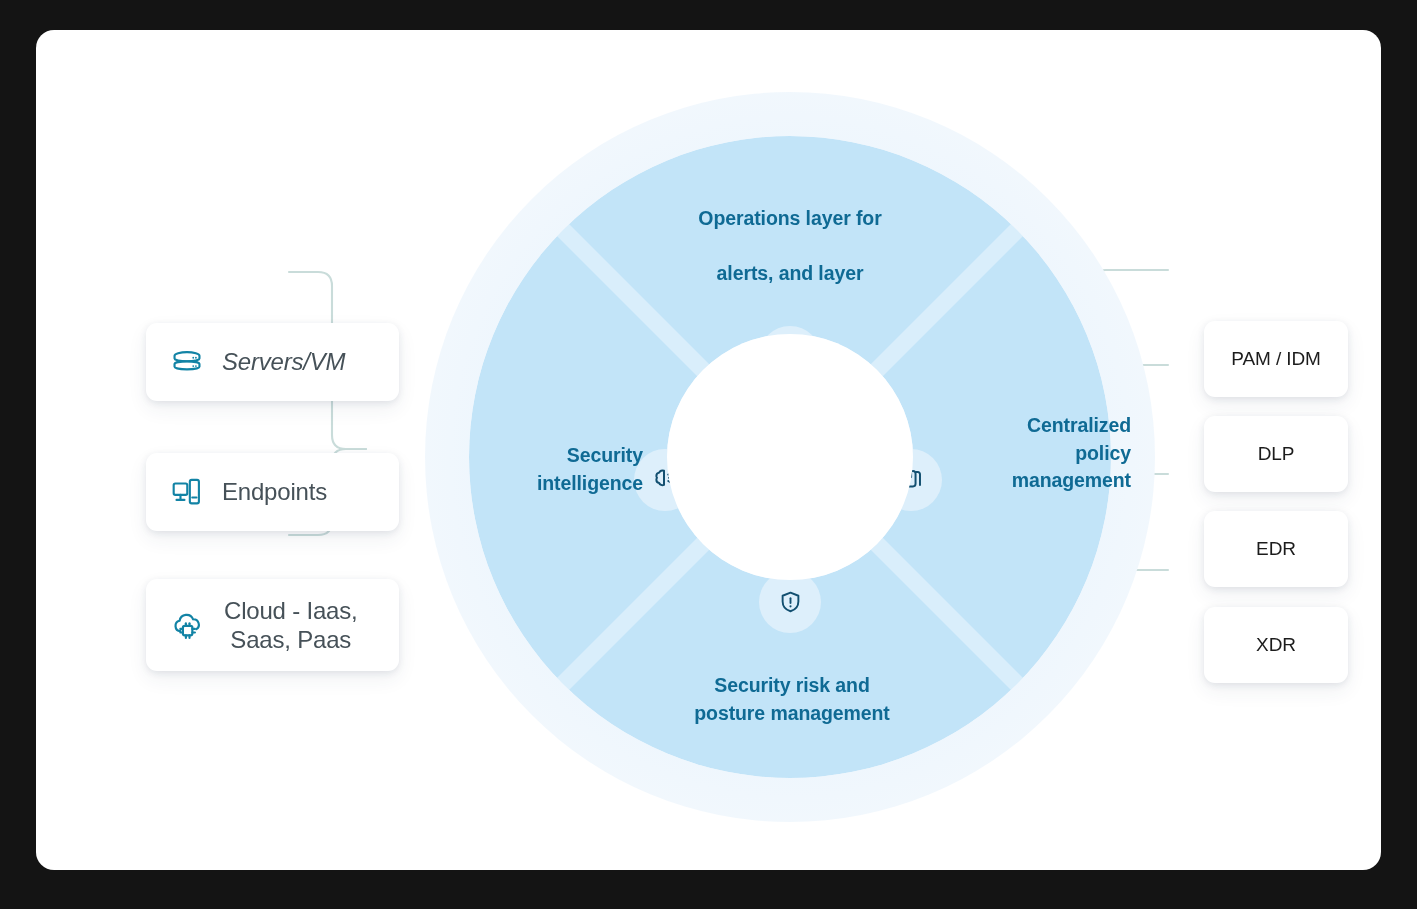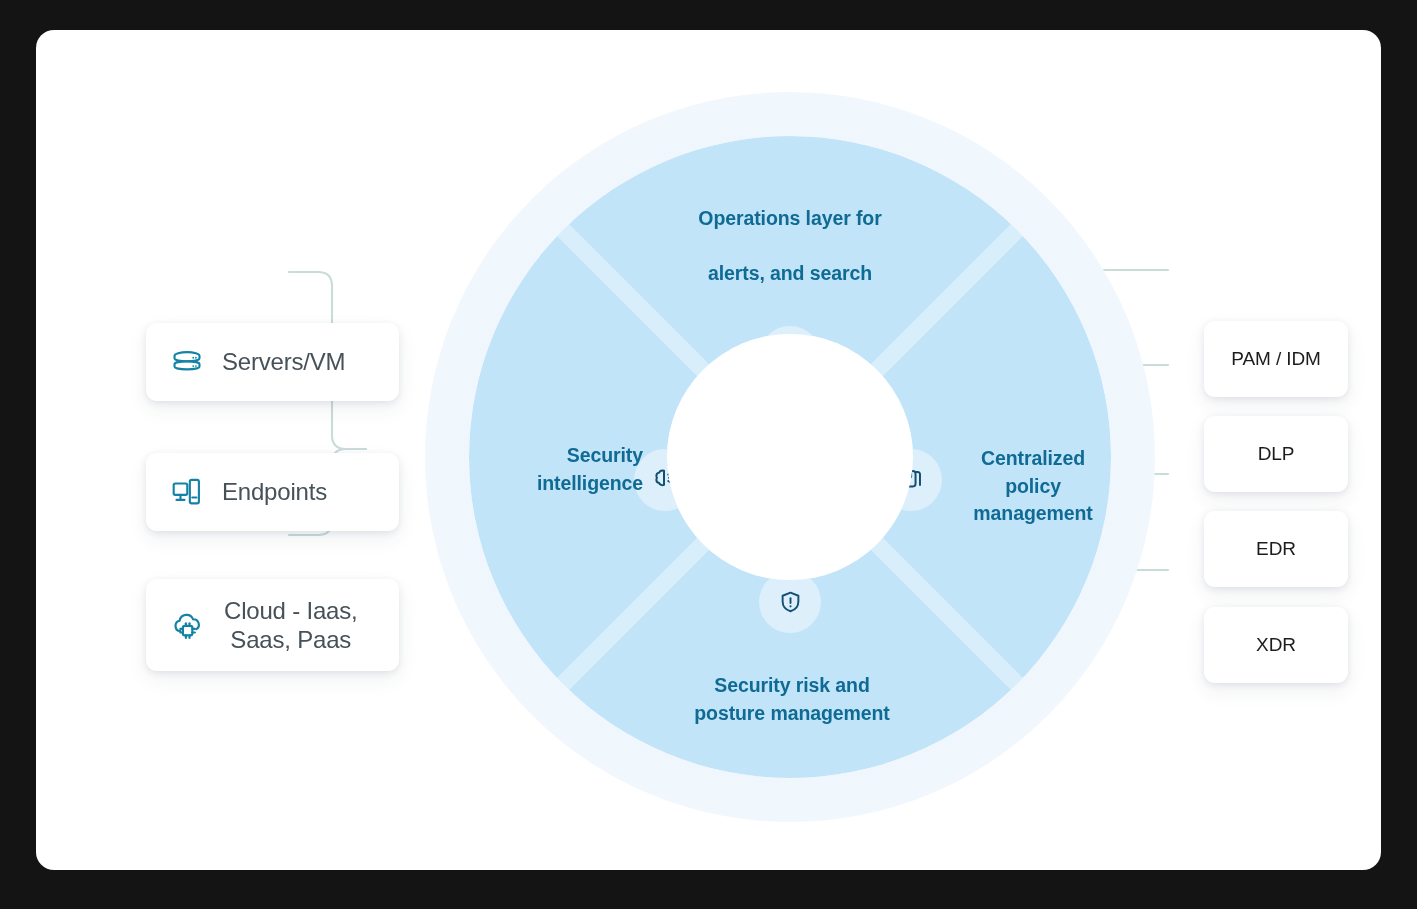--- a/index.html
+++ b/index.html
@@ -57,21 +57,21 @@
     color: #0f6a94;
     font-weight: bold;
     font-size: 19.5px;
     line-height: 1.42;
     text-align: center;
     letter-spacing: -0.1px;
   }
   #label-ops   { left: 180px; top: 113px; width: 370px; }
   #label-risk  { left: 192px; top: 580px; width: 350px; }
   #label-sec   { left: 22px;  top: 350px; width: 196px; text-align: right; }
-  #label-pol   { left: 510px; top: 353px; width: 196px; text-align: center; }
+  #label-pol   { left: 510px; top: 320px; width: 196px; text-align: right; }
 
   
   .bump {
     position: absolute;
     width: 62px; height: 62px;
     border-radius: 50%;
     background: #ddeffb;
     display: flex;
     align-items: center;
     justify-content: center;
@@ -107,21 +107,21 @@
     padding-left: 24px;
     gap: 18px;
   }
   .card-left .card-label {
     color: #465158;
     font-size: 24px;
     line-height: 1.22;
     letter-spacing: -0.2px;
   }
   .card-left .card-icon { flex: 0 0 auto; display:flex; }
-  #card-servers  { top: 293px; }
+  #card-servers  { top: 293px; font-style: italic; }
   #card-endpoints{ top: 423px; }
   #card-cloud    { top: 549px; height: 92px; text-align: center; }
 
   .card-right {
     left: 1168px;
     width: 144px;
     height: 76px;
     justify-content: center;
     align-items: center;
   }
@@ -222,21 +222,21 @@
           <line x1="15.2" y1="10.2" x2="18.8" y2="10.2"></line>
           <line x1="14.6" y1="12.8" x2="17.6" y2="14.6"></line>
         </svg>
       </div>
 
       <div id="inner-hole"></div>
 
       <div class="seg-label" id="label-ops">
         <span>Operations layer for</span><br>
         <br>
-        <span>alerts, and search</span>
+        <span>alerts, and layer</span>
       </div>
       <div class="seg-label" id="label-risk">
         <span>Security risk and</span><br>
         <span>posture management</span>
       </div>
       <div class="seg-label" id="label-sec">
         <span>Security</span><br>
         <span>intelligence</span>
       </div>
       <div class="seg-label" id="label-pol">

